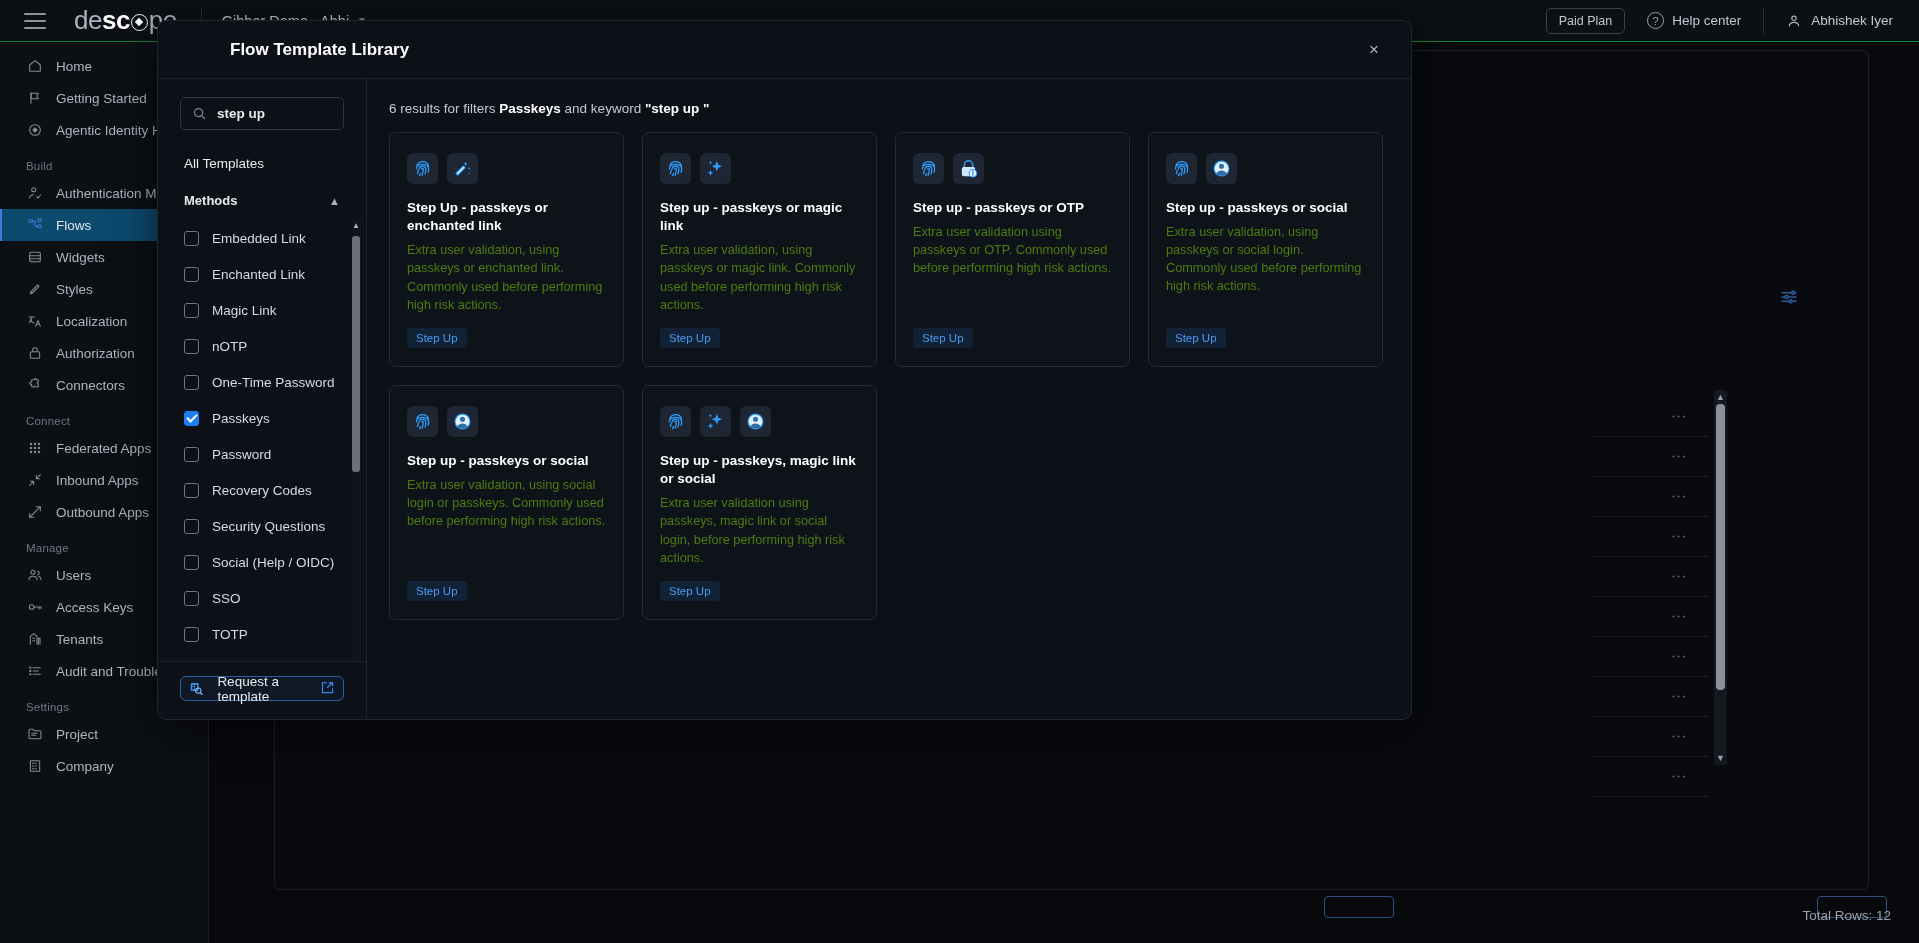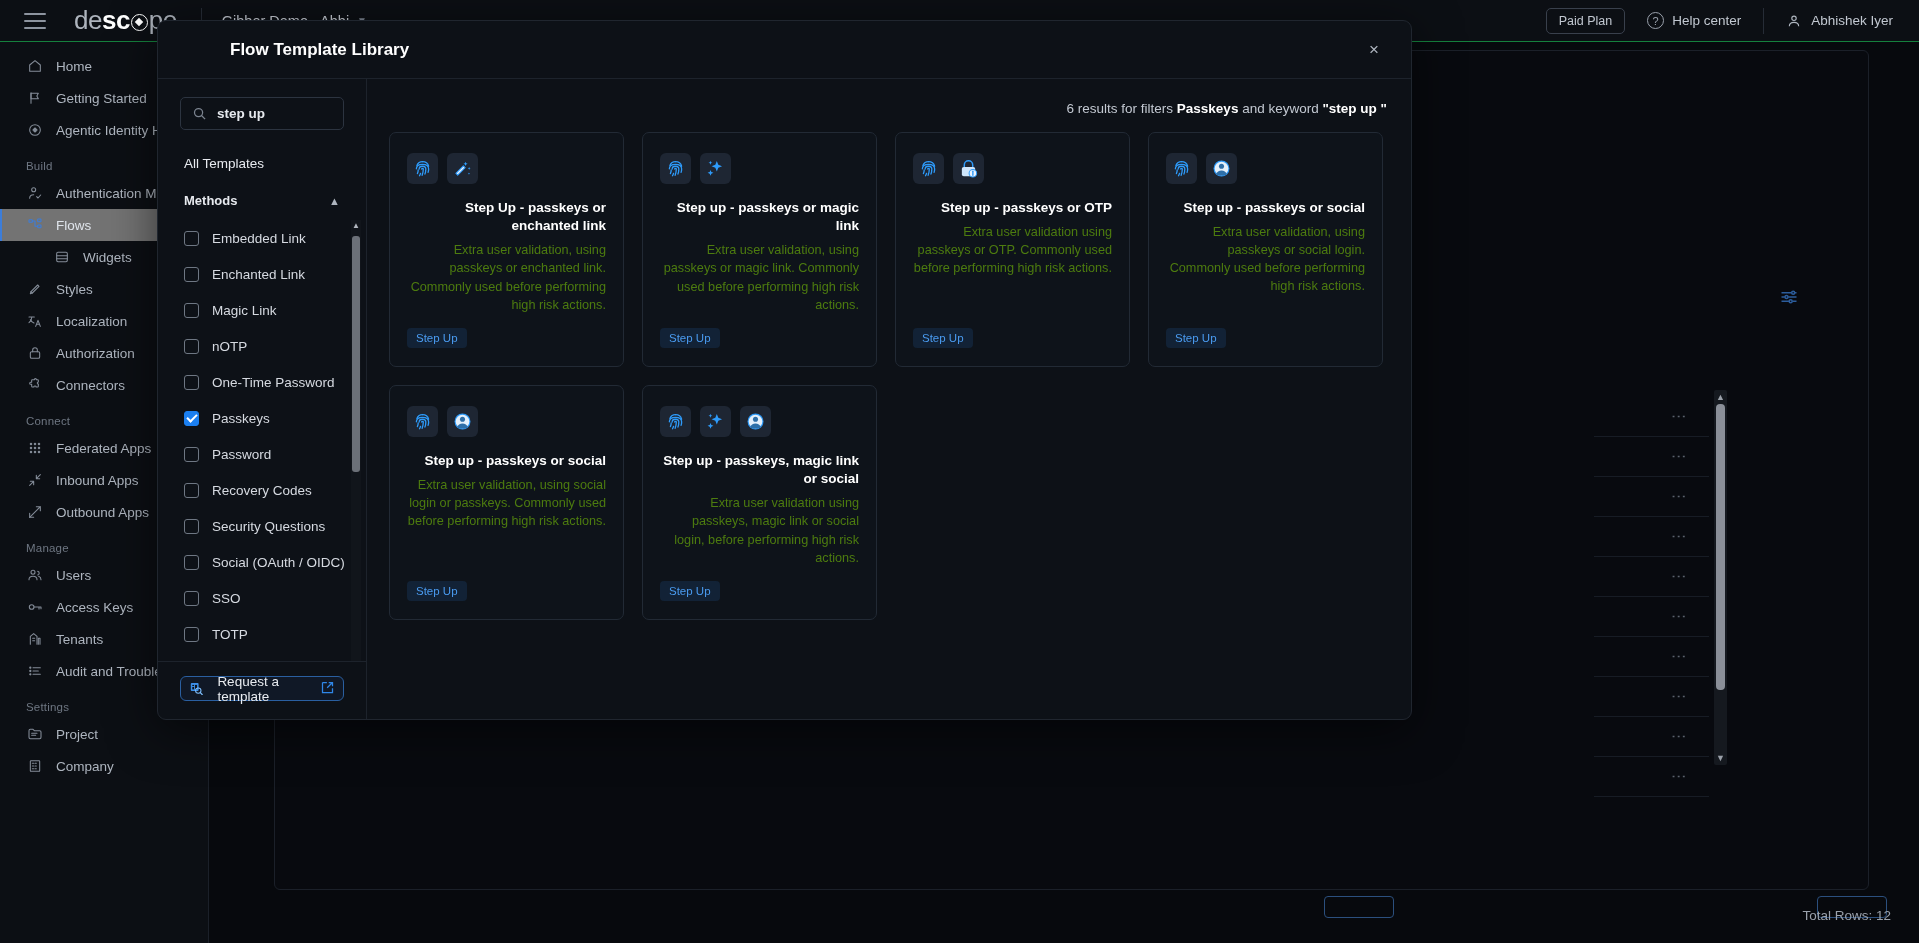--- a/index.html
+++ b/index.html
@@ -45,21 +45,21 @@
   .sidebar {
     position:absolute; top:42px; left:0; width:209px; height:901px;
     background:#0c0f14; border-right:1px solid #1b2029;
     padding-top:8px; z-index:1; overflow:hidden;
   }
   .nav-item {
     height:32px; display:flex; align-items:center; gap:13px;
     padding-left:26px; color:#aeb5bf; font-size:13.5px; cursor:pointer;
     white-space:nowrap;
   }
-  .nav-item.active { background:#737373; color:#dfe4eb; }
+  .nav-item.active { background:#0c4a6e; color:#dfe4eb; }
   .nav-item.active .nv-ico { color:#3c7dd9; }
   .nav-item.active::before {
     content:""; position:absolute; left:0; width:2px; height:32px; background:#3c7dd9;
   }
   .nv-ico { width:17px; height:17px; display:inline-flex; align-items:center; justify-content:center; color:#848c98; flex:none; }
   .nv-ico svg { width:16px; height:16px; }
   .nav-section {
     padding-left:26px; color:#6e7682; font-size:11.5px; letter-spacing:0.2px;
     margin-top:14px; margin-bottom:5px;
   }
@@ -140,21 +140,21 @@
   .fp-arrow { position:absolute; left:1px; width:8px; text-align:center; color:#b2b7bf; font-size:8px; line-height:8px;}
   .request-wrap { padding:14px 22px 18px 22px; flex:none; border-top:1px solid #1d232c;}
   .request-btn {
     height:25px; border:1px solid #2a5fa0; border-radius:6px; background:#101826;
     display:flex; align-items:center; gap:14px; padding:0 8px; cursor:pointer;
     color:#e8ebf0; font-size:13.5px;
   }
   .req-ext { margin-left:auto; color:#2f86e8; }
 
   
-  .results { flex:1; min-width:0; padding:22px 24px 16px 22px; overflow:hidden;text-align:right; }
+  .results { flex:1; min-width:0; padding:22px 24px 16px 22px; overflow:hidden; }
   .results-count { color:#c3c9d2; font-size:13.5px; margin-bottom:16px; }
   .results-count b { color:#ffffff; font-weight:700; }
   .card-grid { display:flex; flex-wrap:wrap; gap:18px; }
   .card {
     width:235px; height:235px; border:1px solid #222a35; border-radius:7px;
     background:#0e131a; padding:20px 17px 0 17px; position:relative; cursor:pointer;
     display:flex; flex-direction:column;
   }
   .icon-row { display:flex; gap:9px; margin-bottom:15px; }
   .ico-tile {
@@ -300,21 +300,21 @@
       <span class="nv-ico">
         <svg viewBox="0 0 24 24" fill="none" stroke="currentColor" stroke-width="1.6" stroke-linecap="round" stroke-linejoin="round">
           <rect x="3" y="4" width="5" height="4" rx="1"></rect>
           <rect x="16" y="3" width="5" height="4" rx="1"></rect>
           <rect x="16" y="12" width="5" height="4" rx="1"></rect>
           <path d="M8 6h4v8h4M12 6v0"></path>
         </svg>
       </span>
       <span>Flows</span>
     </div>
-    <div class="nav-item" style="position: relative; margin-left: 27px;">
+    <div class="nav-item" style="position: relative;">
       <span class="nv-ico">
         <svg viewBox="0 0 24 24" fill="none" stroke="currentColor" stroke-width="1.6" stroke-linecap="round" stroke-linejoin="round">
           <rect x="4" y="5" width="16" height="14" rx="2"></rect>
           <path d="M4 10h16M4 14.5h16"></path>
         </svg>
       </span>
       <span>Widgets</span>
     </div>
     <div class="nav-item" style="position: relative;">
       <span class="nv-ico">
@@ -506,21 +506,21 @@
           <div class="method-item">
             <span class="cbox"></span>
             <span>Recovery Codes</span>
           </div>
           <div class="method-item">
             <span class="cbox"></span>
             <span>Security Questions</span>
           </div>
           <div class="method-item">
             <span class="cbox"></span>
-            <span>Social (OAuth / OIDC)</span>
+            <span>Social (Help / OIDC)</span>
           </div>
           <div class="method-item">
             <span class="cbox"></span>
             <span>SSO</span>
           </div>
           <div class="method-item">
             <span class="cbox"></span>
             <span>TOTP</span>
           </div>
         </div>

